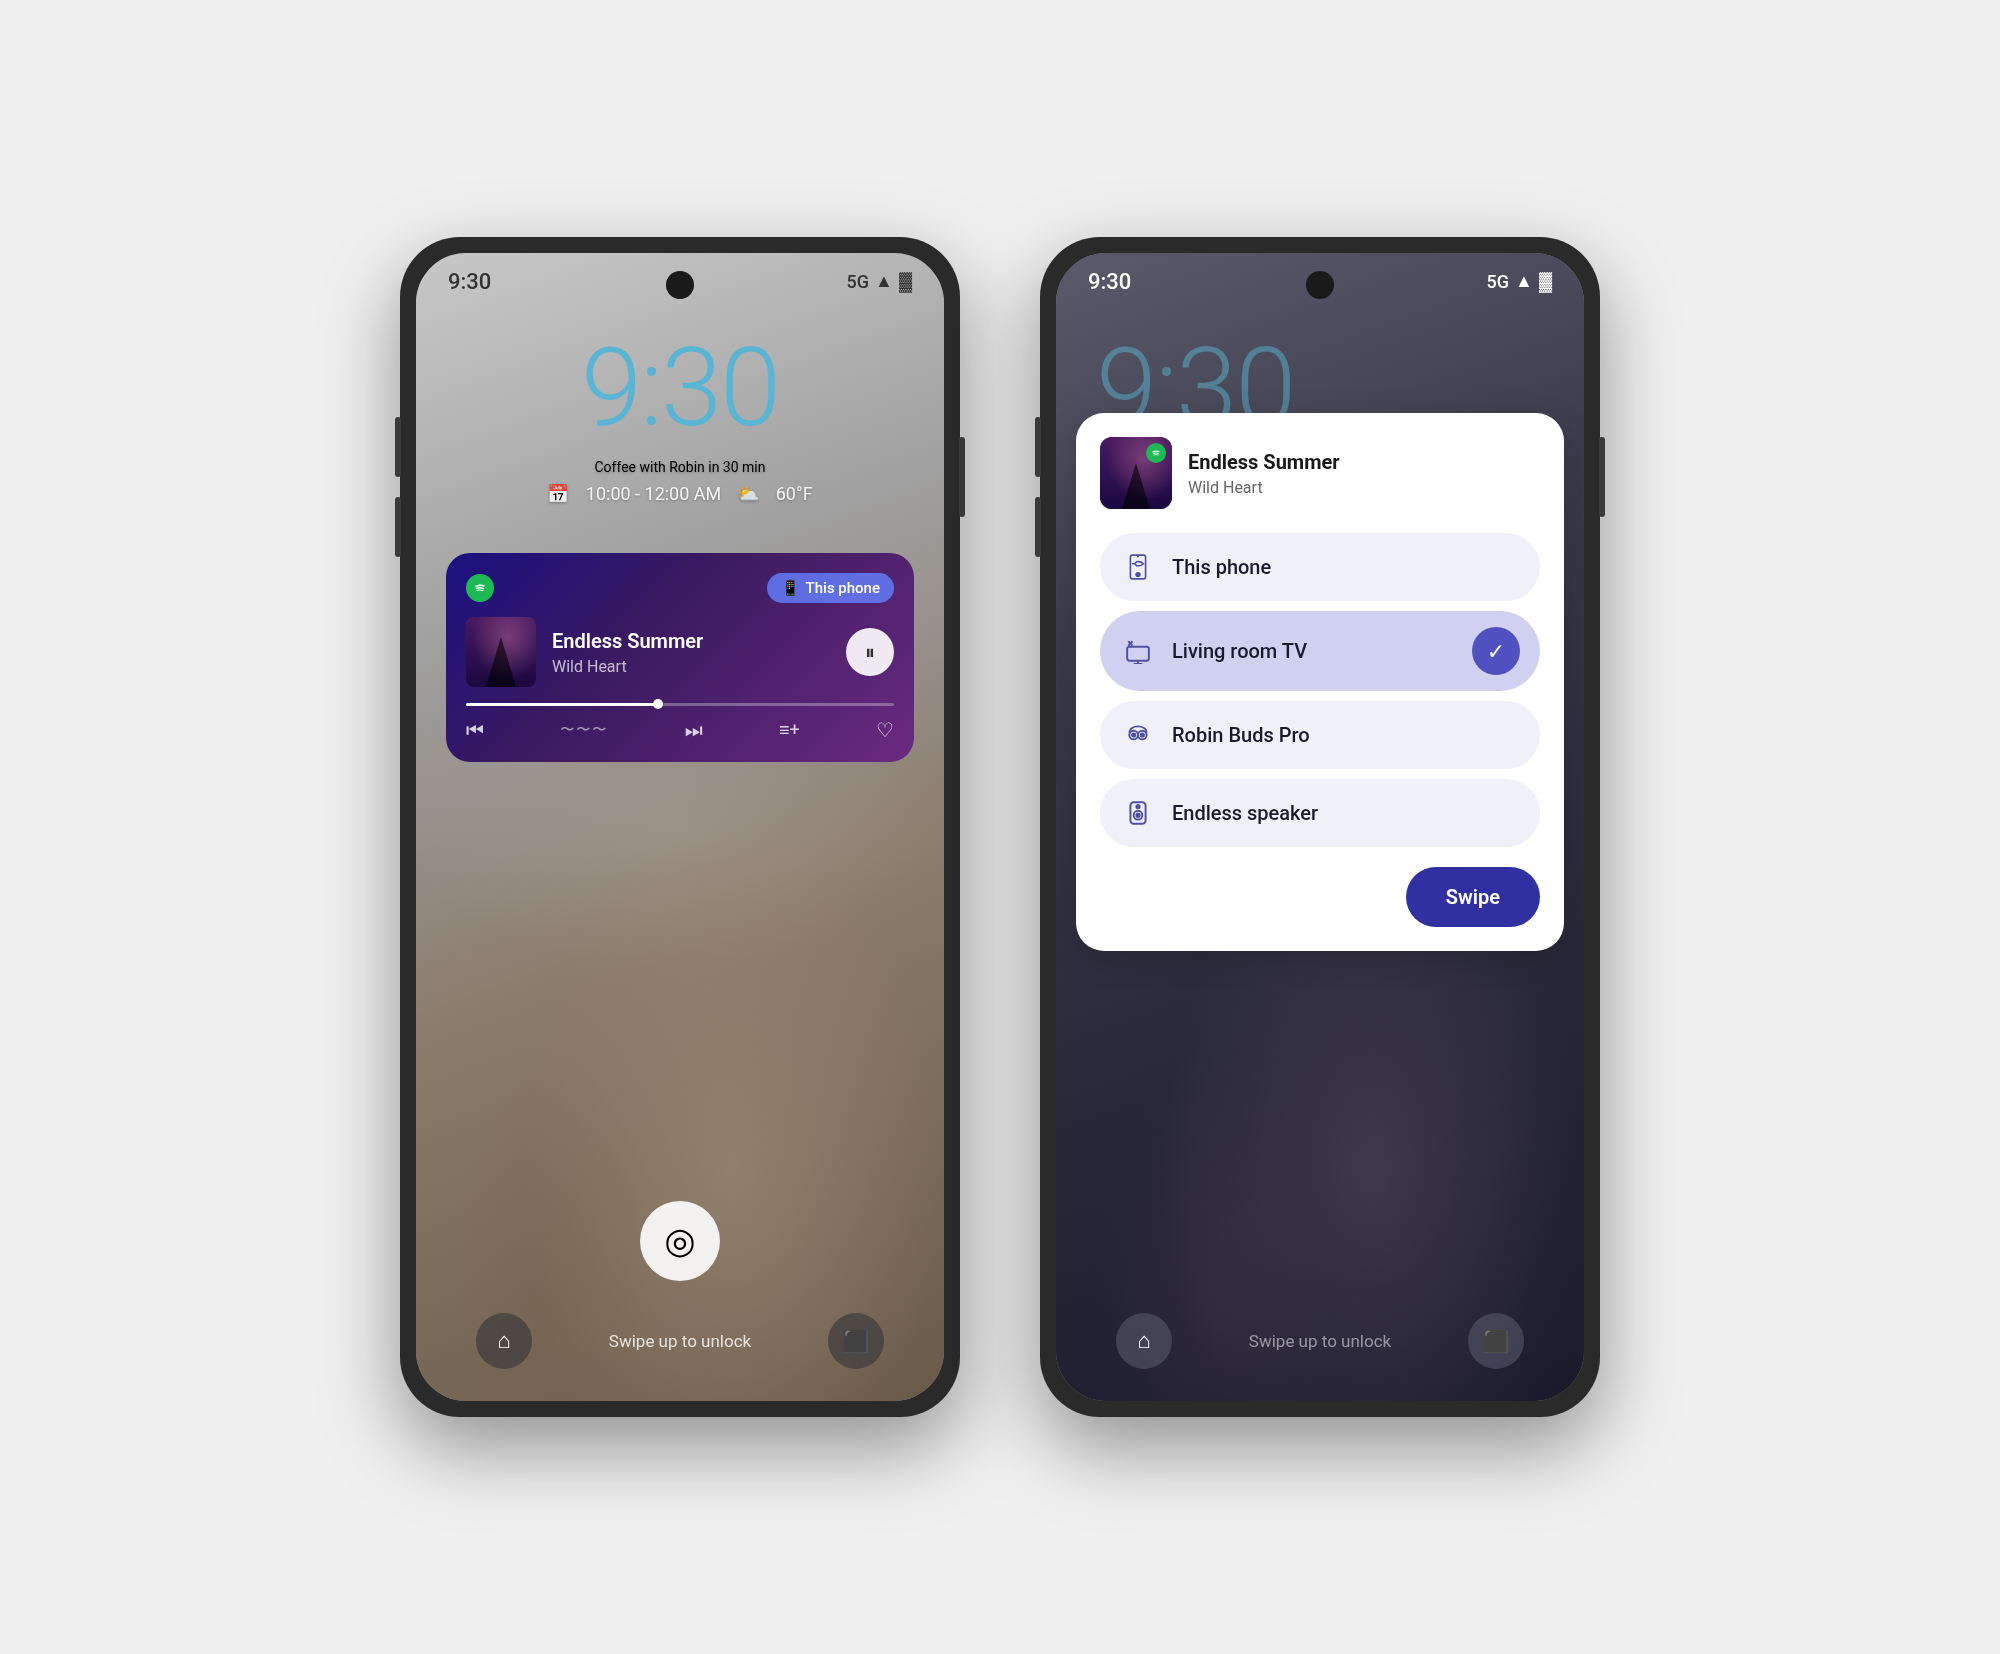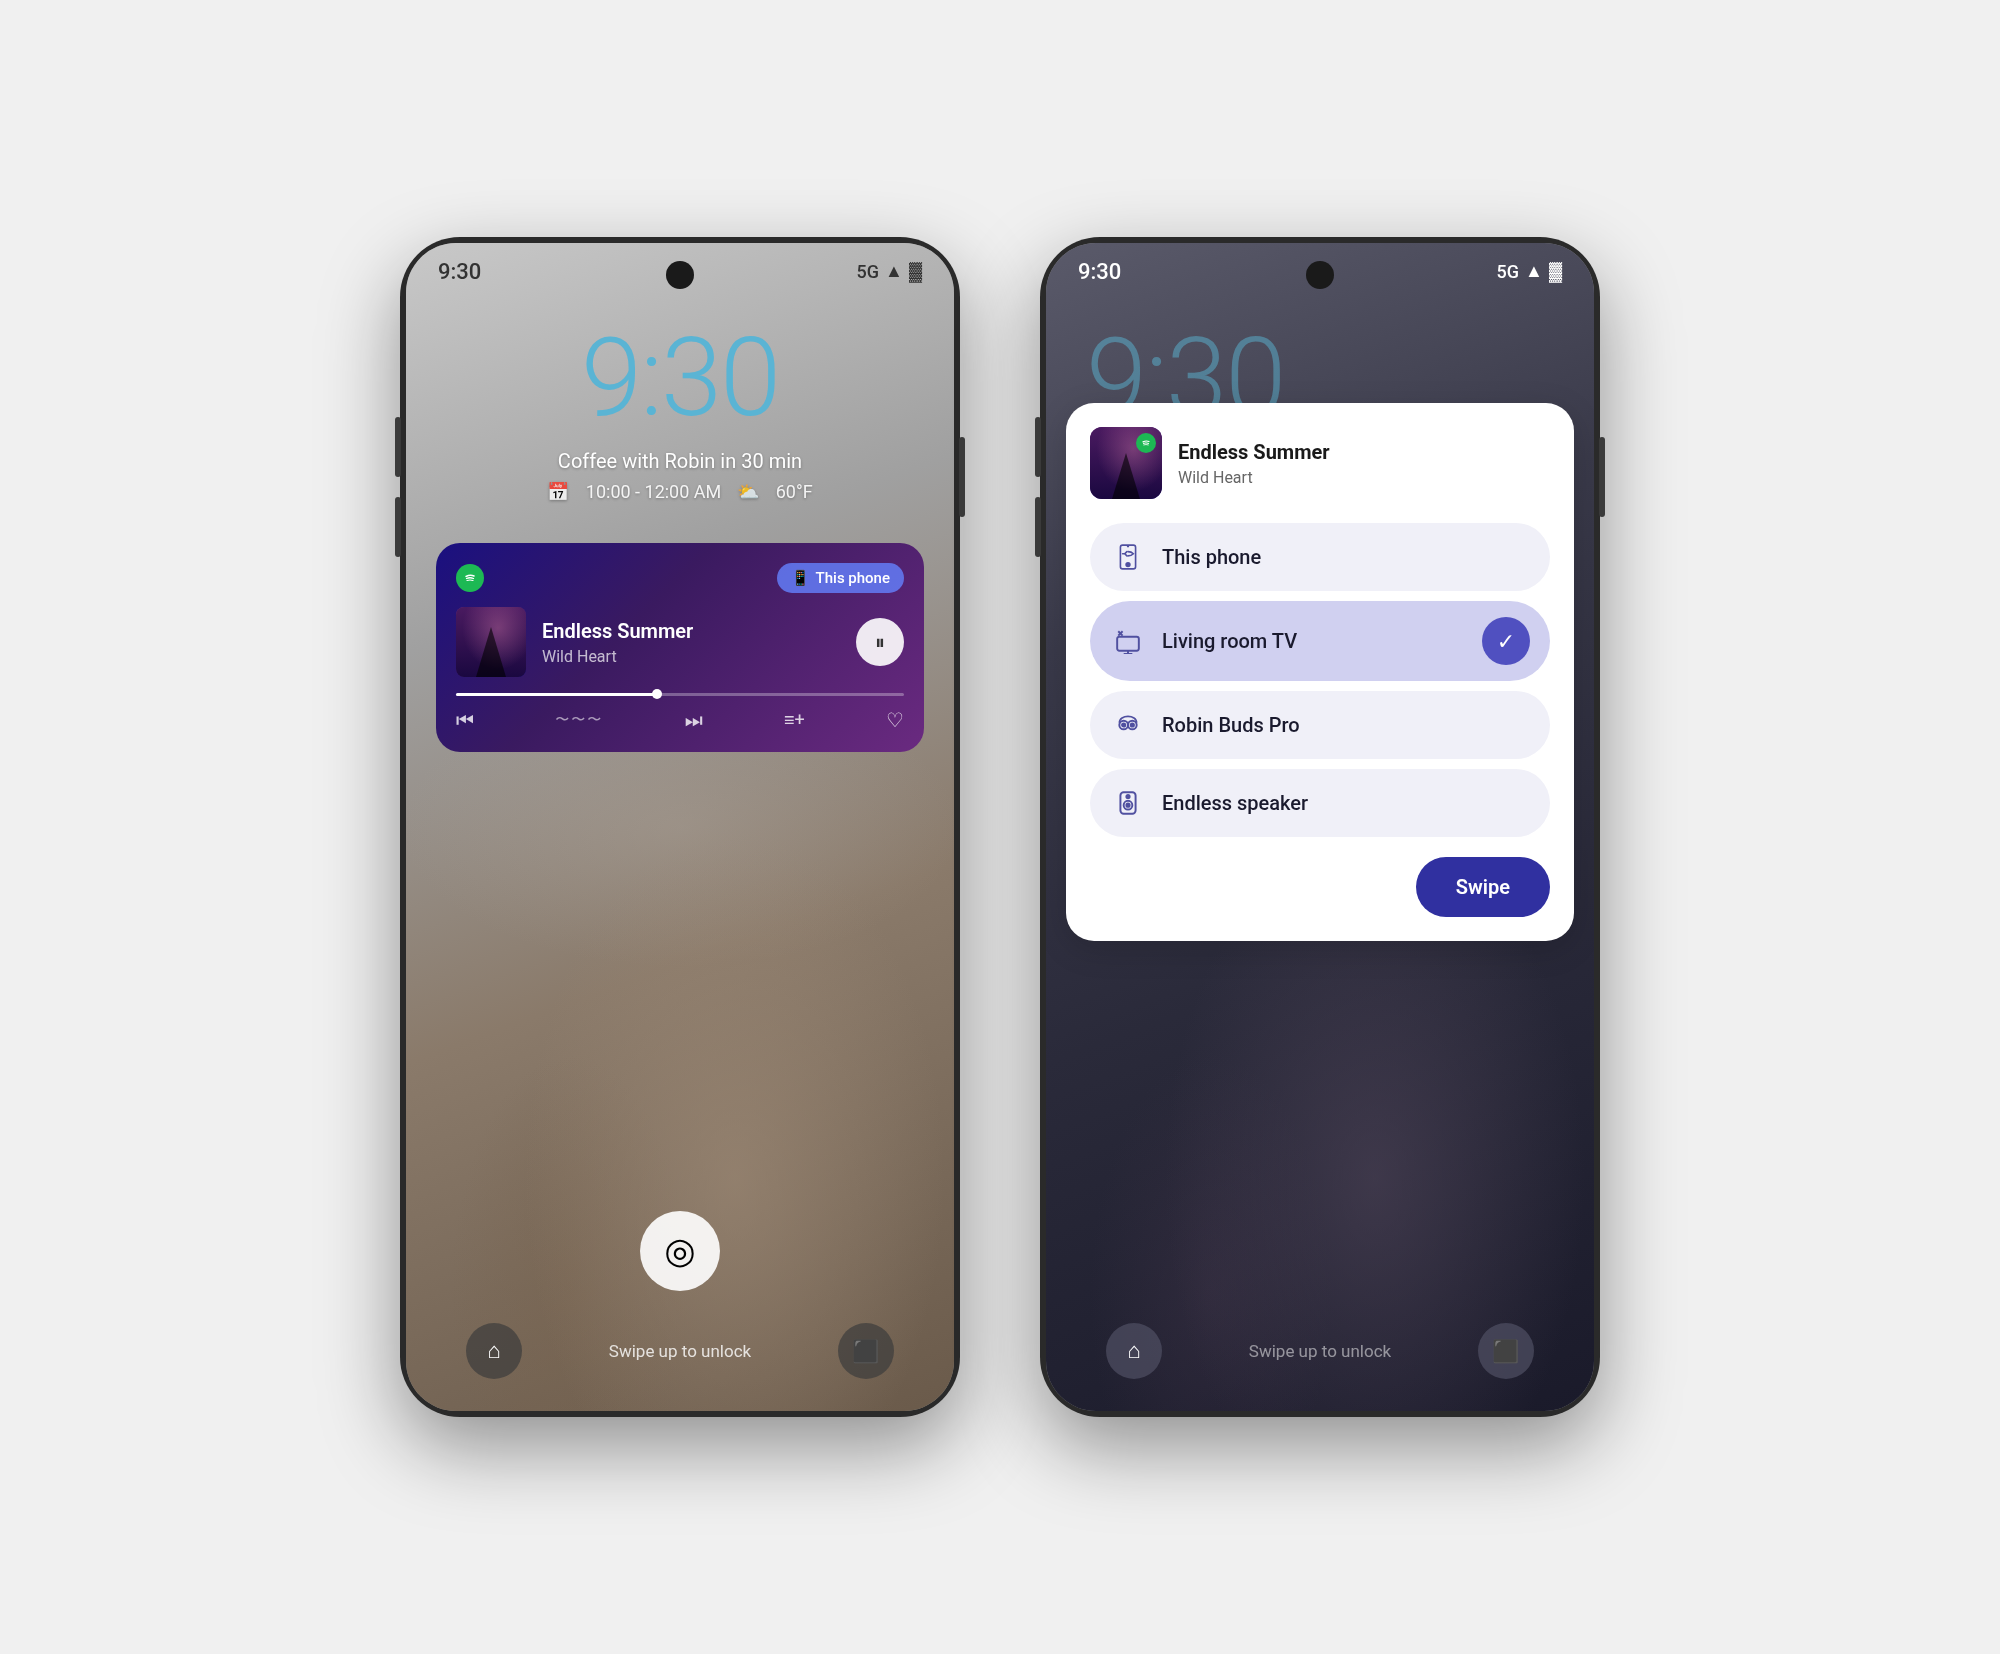--- a/index.html
+++ b/index.html
@@ -14,21 +14,21 @@
       font-family: 'Google Sans', 'Roboto', sans-serif;
       overflow: hidden;
     }
 
     
     .phone {
       width: 560px;
       height: 1180px;
       background: #2a2a2a;
       border-radius: 60px;
-      padding: 6px;
+      padding: 16px;
       box-shadow: 0 30px 80px rgba(0,0,0,0.4);
       position: relative;
       flex-shrink: 0;
     }
 
     .phone-inner {
       width: 100%;
       height: 100%;
       border-radius: 50px;
       overflow: hidden;
@@ -115,22 +115,22 @@
       font-size: 110px;
       font-weight: 300;
       color: #5ab4d4;
       letter-spacing: -2px;
       line-height: 1;
       margin-bottom: 16px;
     }
 
     .lock-event {
       text-align: center;
-      color: #ffffff;
-      font-size: 20px;
+      color: #000000;
+      font-size: 14px;
       font-weight: 400;
       margin-bottom: 8px;
       text-shadow: 0 1px 3px rgba(0,0,0,0.3);
     }
 
     .lock-details {
       display: flex;
       align-items: center;
       justify-content: center;
       gap: 16px;

